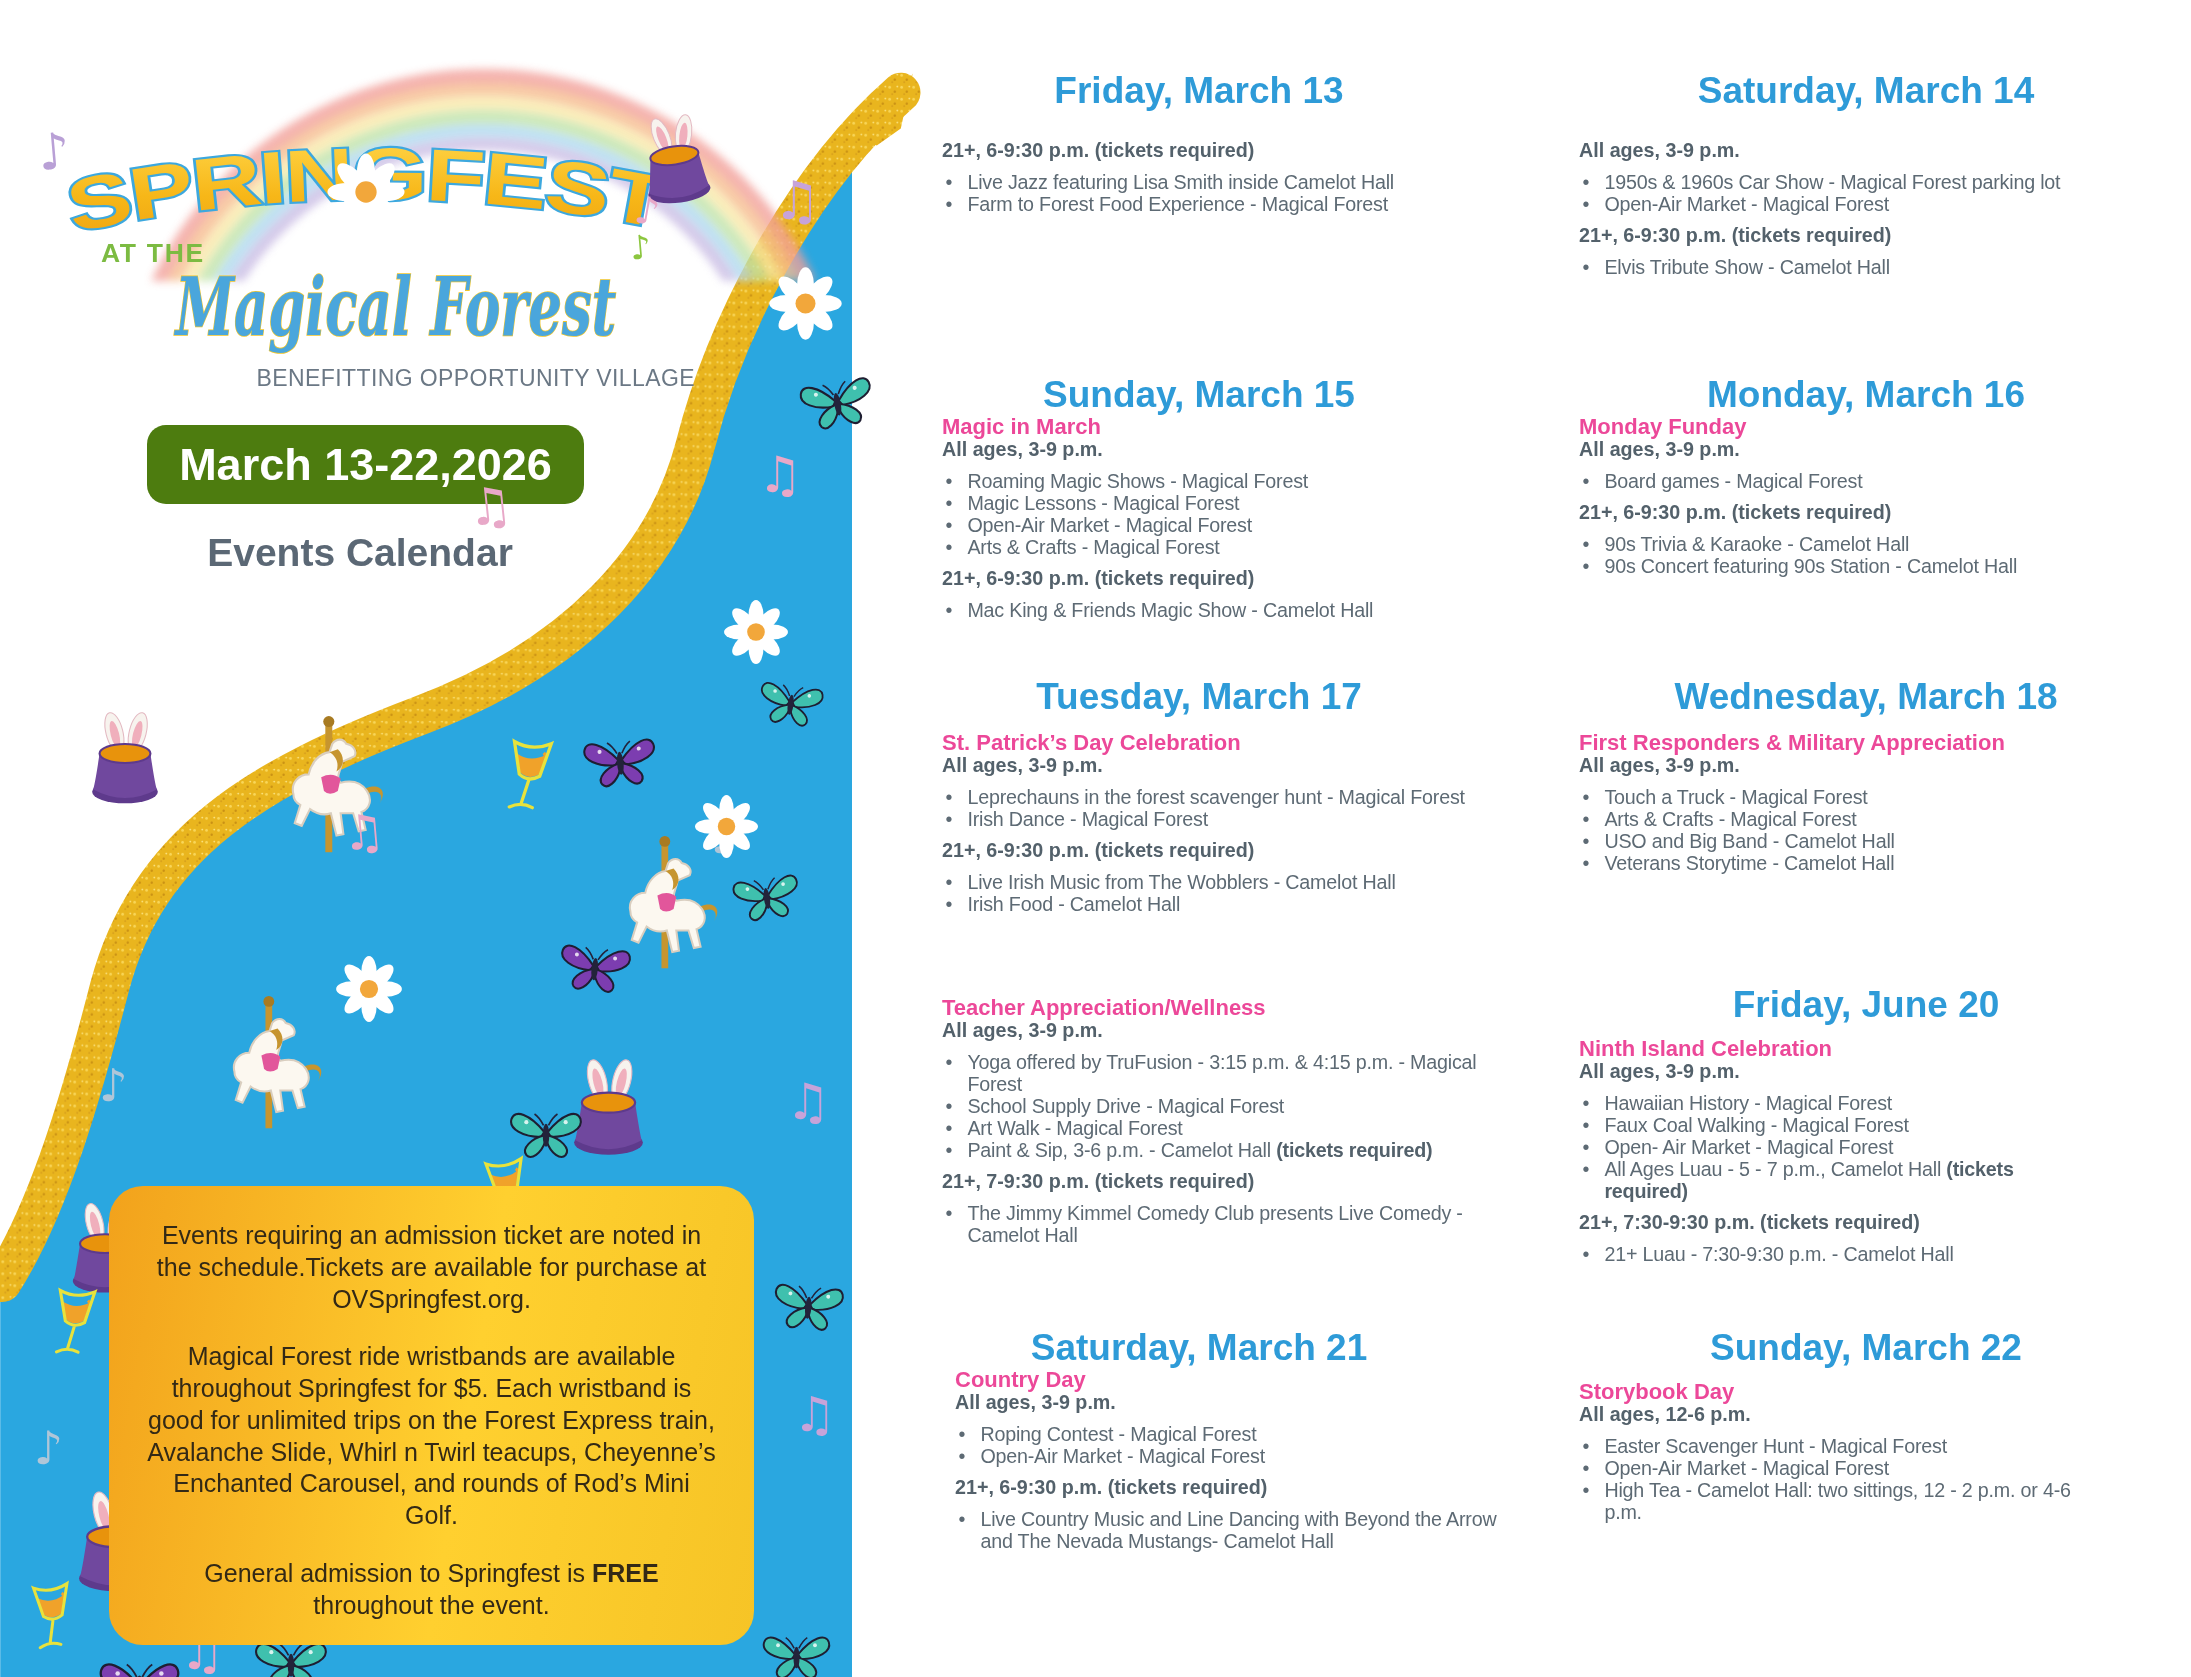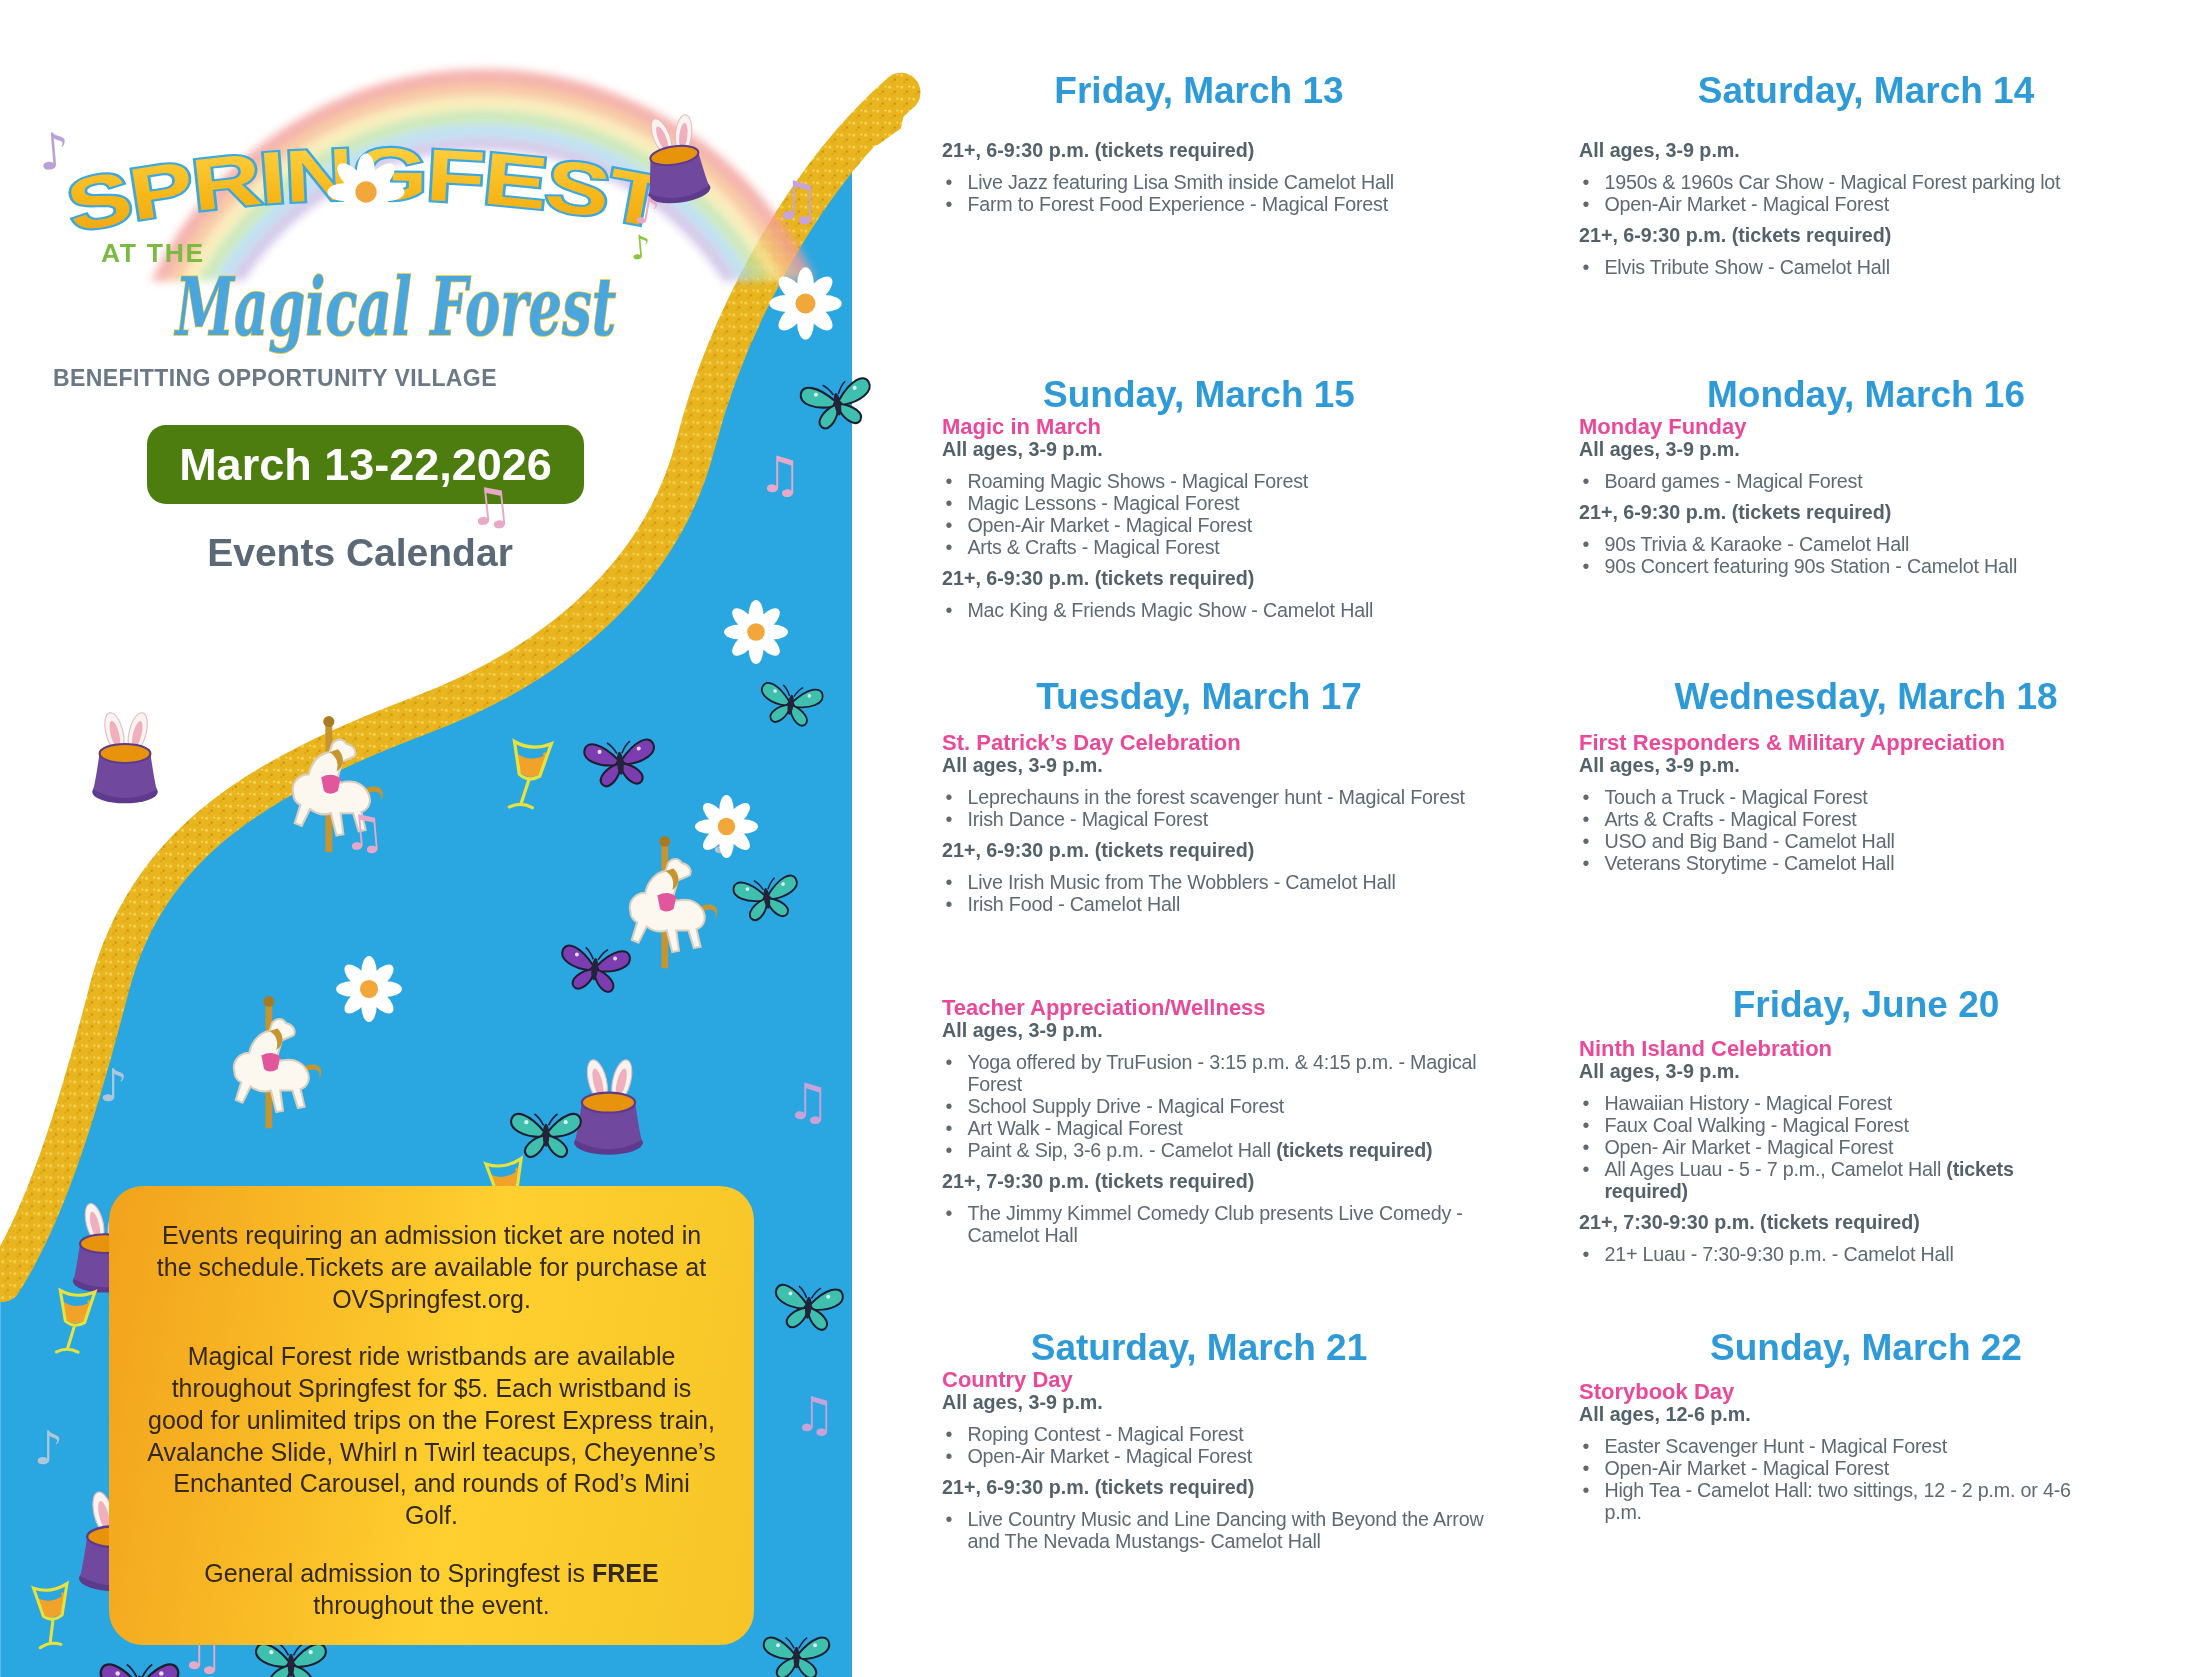--- a/index.html
+++ b/index.html
@@ -9,21 +9,21 @@
     background:#ffffff;font-family:"Liberation Sans",sans-serif;
     -webkit-font-smoothing:antialiased;
   }
   
   #panel-shape{position:absolute;left:0;top:0;z-index:0}
   #rainbow{position:absolute;left:81px;top:41px;z-index:1;opacity:.8;filter:blur(4.3px)}
   #logo-svg{position:absolute;left:0;top:0;z-index:2}
   .at-the{position:absolute;left:101px;top:238px;z-index:2;
     font-size:26.5px;font-weight:800;letter-spacing:1.7px;color:#7CBB42}
   .benefitting{position:absolute;left:53px;top:365px;width:642px;z-index:2;
-    text-align:left;font-size:23px;font-weight:700;letter-spacing:0.4px;color:#6B7885}
+    text-align:right;font-size:23px;font-weight:400;letter-spacing:0.4px;color:#6B7885}
   .date-badge{position:absolute;left:147px;top:425px;width:437px;height:79px;z-index:2;
     background:#4d7c0f;border-radius:19px;color:#fff;text-align:center;
     font-size:45px;font-weight:700;line-height:79px}
   .events-calendar{position:absolute;left:39px;top:531px;width:642px;z-index:2;
     text-align:center;font-size:39px;font-weight:700;color:#5B6875}
   .info-box{position:absolute;left:109px;top:1186px;width:645px;height:459px;z-index:5;
     box-sizing:border-box;border-radius:34px;padding:34px 38px 0 38px;
     background:linear-gradient(100deg,#F2A21C 0%,#FFD02F 55%,#F6C426 100%);
     color:#332916;font-size:25px;line-height:1.27;text-align:center}
   .info-box p{margin:0 0 26px 0}
@@ -492,21 +492,21 @@
             <div class="item">
               <span class="dot">•</span>
               <span class="txt">21+ Luau - 7:30-9:30 p.m. - Camelot Hall</span>
             </div>
           </div>
         </div>
       </div>
     </section>
     <section class="day" style="left: 942px; top: 1327px; width: 562px;">
       <h3 style="padding-left: 0px; padding-right: 48px;">Saturday, March 21</h3>
-      <div class="content" style="margin-top: 0px;">
+      <div class="content" style="margin-top: 0px; margin-left: 13px;">
         <div class="theme">Country Day</div>
         <div class="group">
           <div class="age">All ages, 3-9 p.m.</div>
           <div class="items">
             <div class="item">
               <span class="dot">•</span>
               <span class="txt">Roping Contest - Magical Forest</span>
             </div>
             <div class="item">
               <span class="dot">•</span>

